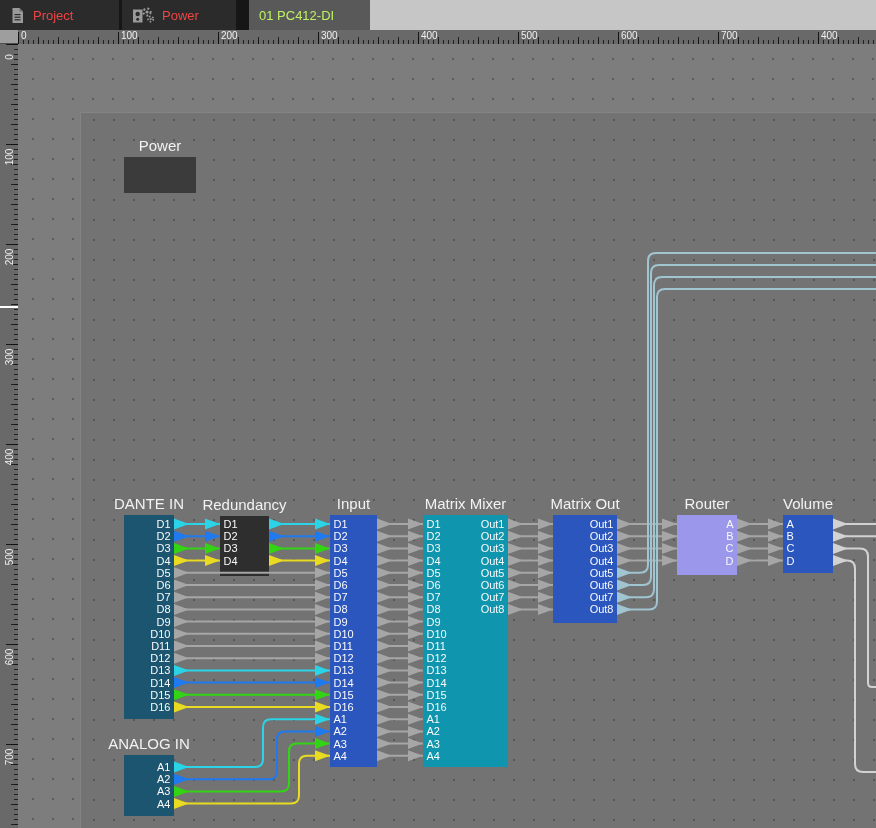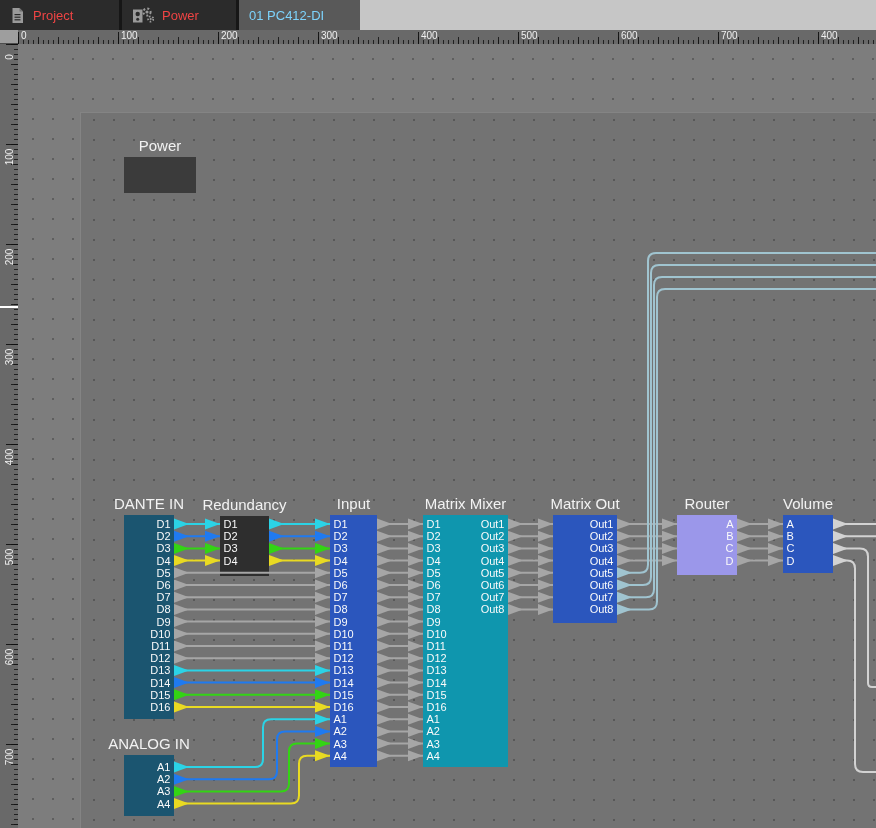--- a/index.html
+++ b/index.html
@@ -8,21 +8,21 @@
     font-family:"Liberation Sans", sans-serif;
     background:#7d7d7d;
     -webkit-font-smoothing:antialiased;
   }
   
   .tabbar{position:absolute;left:0;top:0;width:876px;height:30px;background:#161616;display:flex;}
   .tab{height:30px;display:flex;align-items:center;gap:8px;padding-left:10px;box-sizing:border-box;
        background:#2b2b2b;color:#ef4444;font-size:13px;cursor:default;}
   .tab.t1{width:119px;}
   .tab.t2{width:114px;margin-left:3px;}
-  .tab.t3{width:121px;margin-left:3px;background:#595959;color:#7dd3fc;}
+  .tab.t3{width:121px;margin-left:13px;background:#595959;color:#bef264;}
   .tabbar-rest{flex:1;background:#c6c6c6;}
   .tab-icon{flex:none;}
   
   .corner{position:absolute;left:0;top:30px;width:18px;height:14px;background:#9e9e9e;border-bottom:1px solid #4d4d4d;box-sizing:border-box;}
   .ruler-top{position:absolute;left:18px;top:30px;width:858px;height:14px;background:#696969;overflow:hidden;}
   .ruler-top .hticks5 {position:absolute;left:0;right:0;bottom:0;height:4px;
      background:repeating-linear-gradient(to right, rgba(20,20,20,.85) 0 1px, transparent 1px 5px);}
   .ruler-top .hticks20{position:absolute;left:0;right:0;bottom:0;height:7px;
      background:repeating-linear-gradient(to right, rgba(20,20,20,.85) 0 1px, transparent 1px 20px);}
   .ruler-top .hticks100{position:absolute;left:0;right:0;bottom:0;height:12px;

